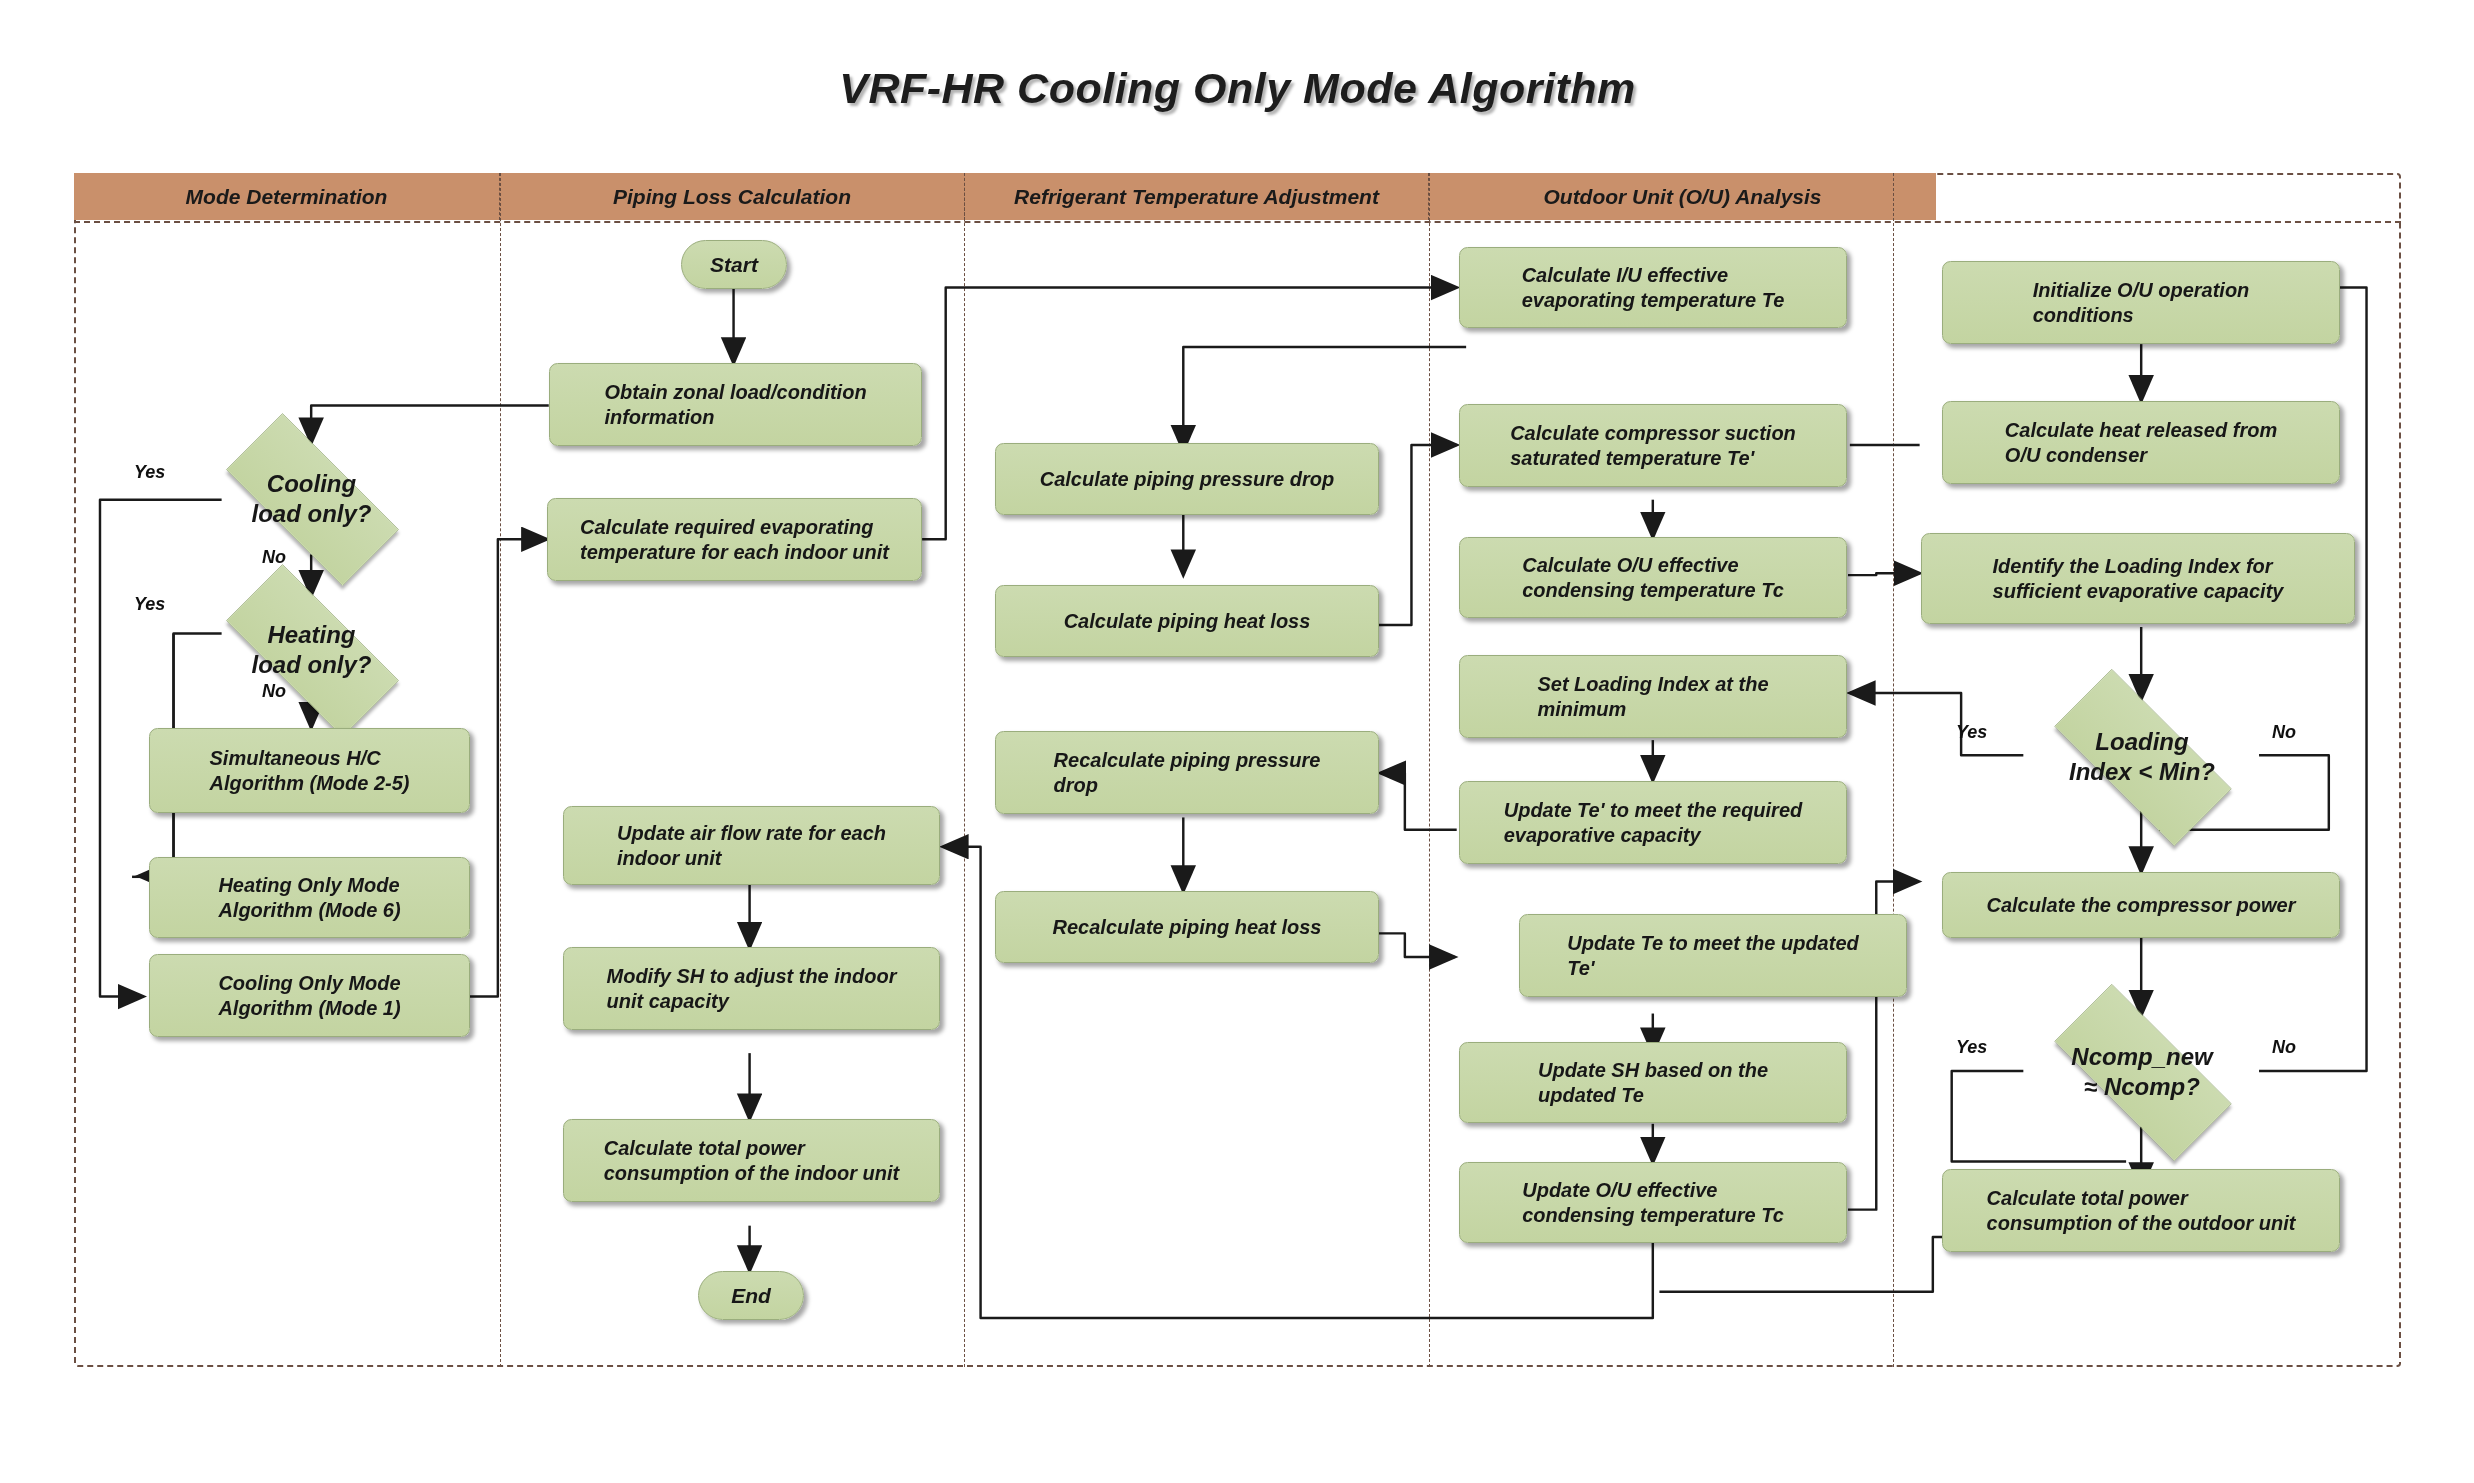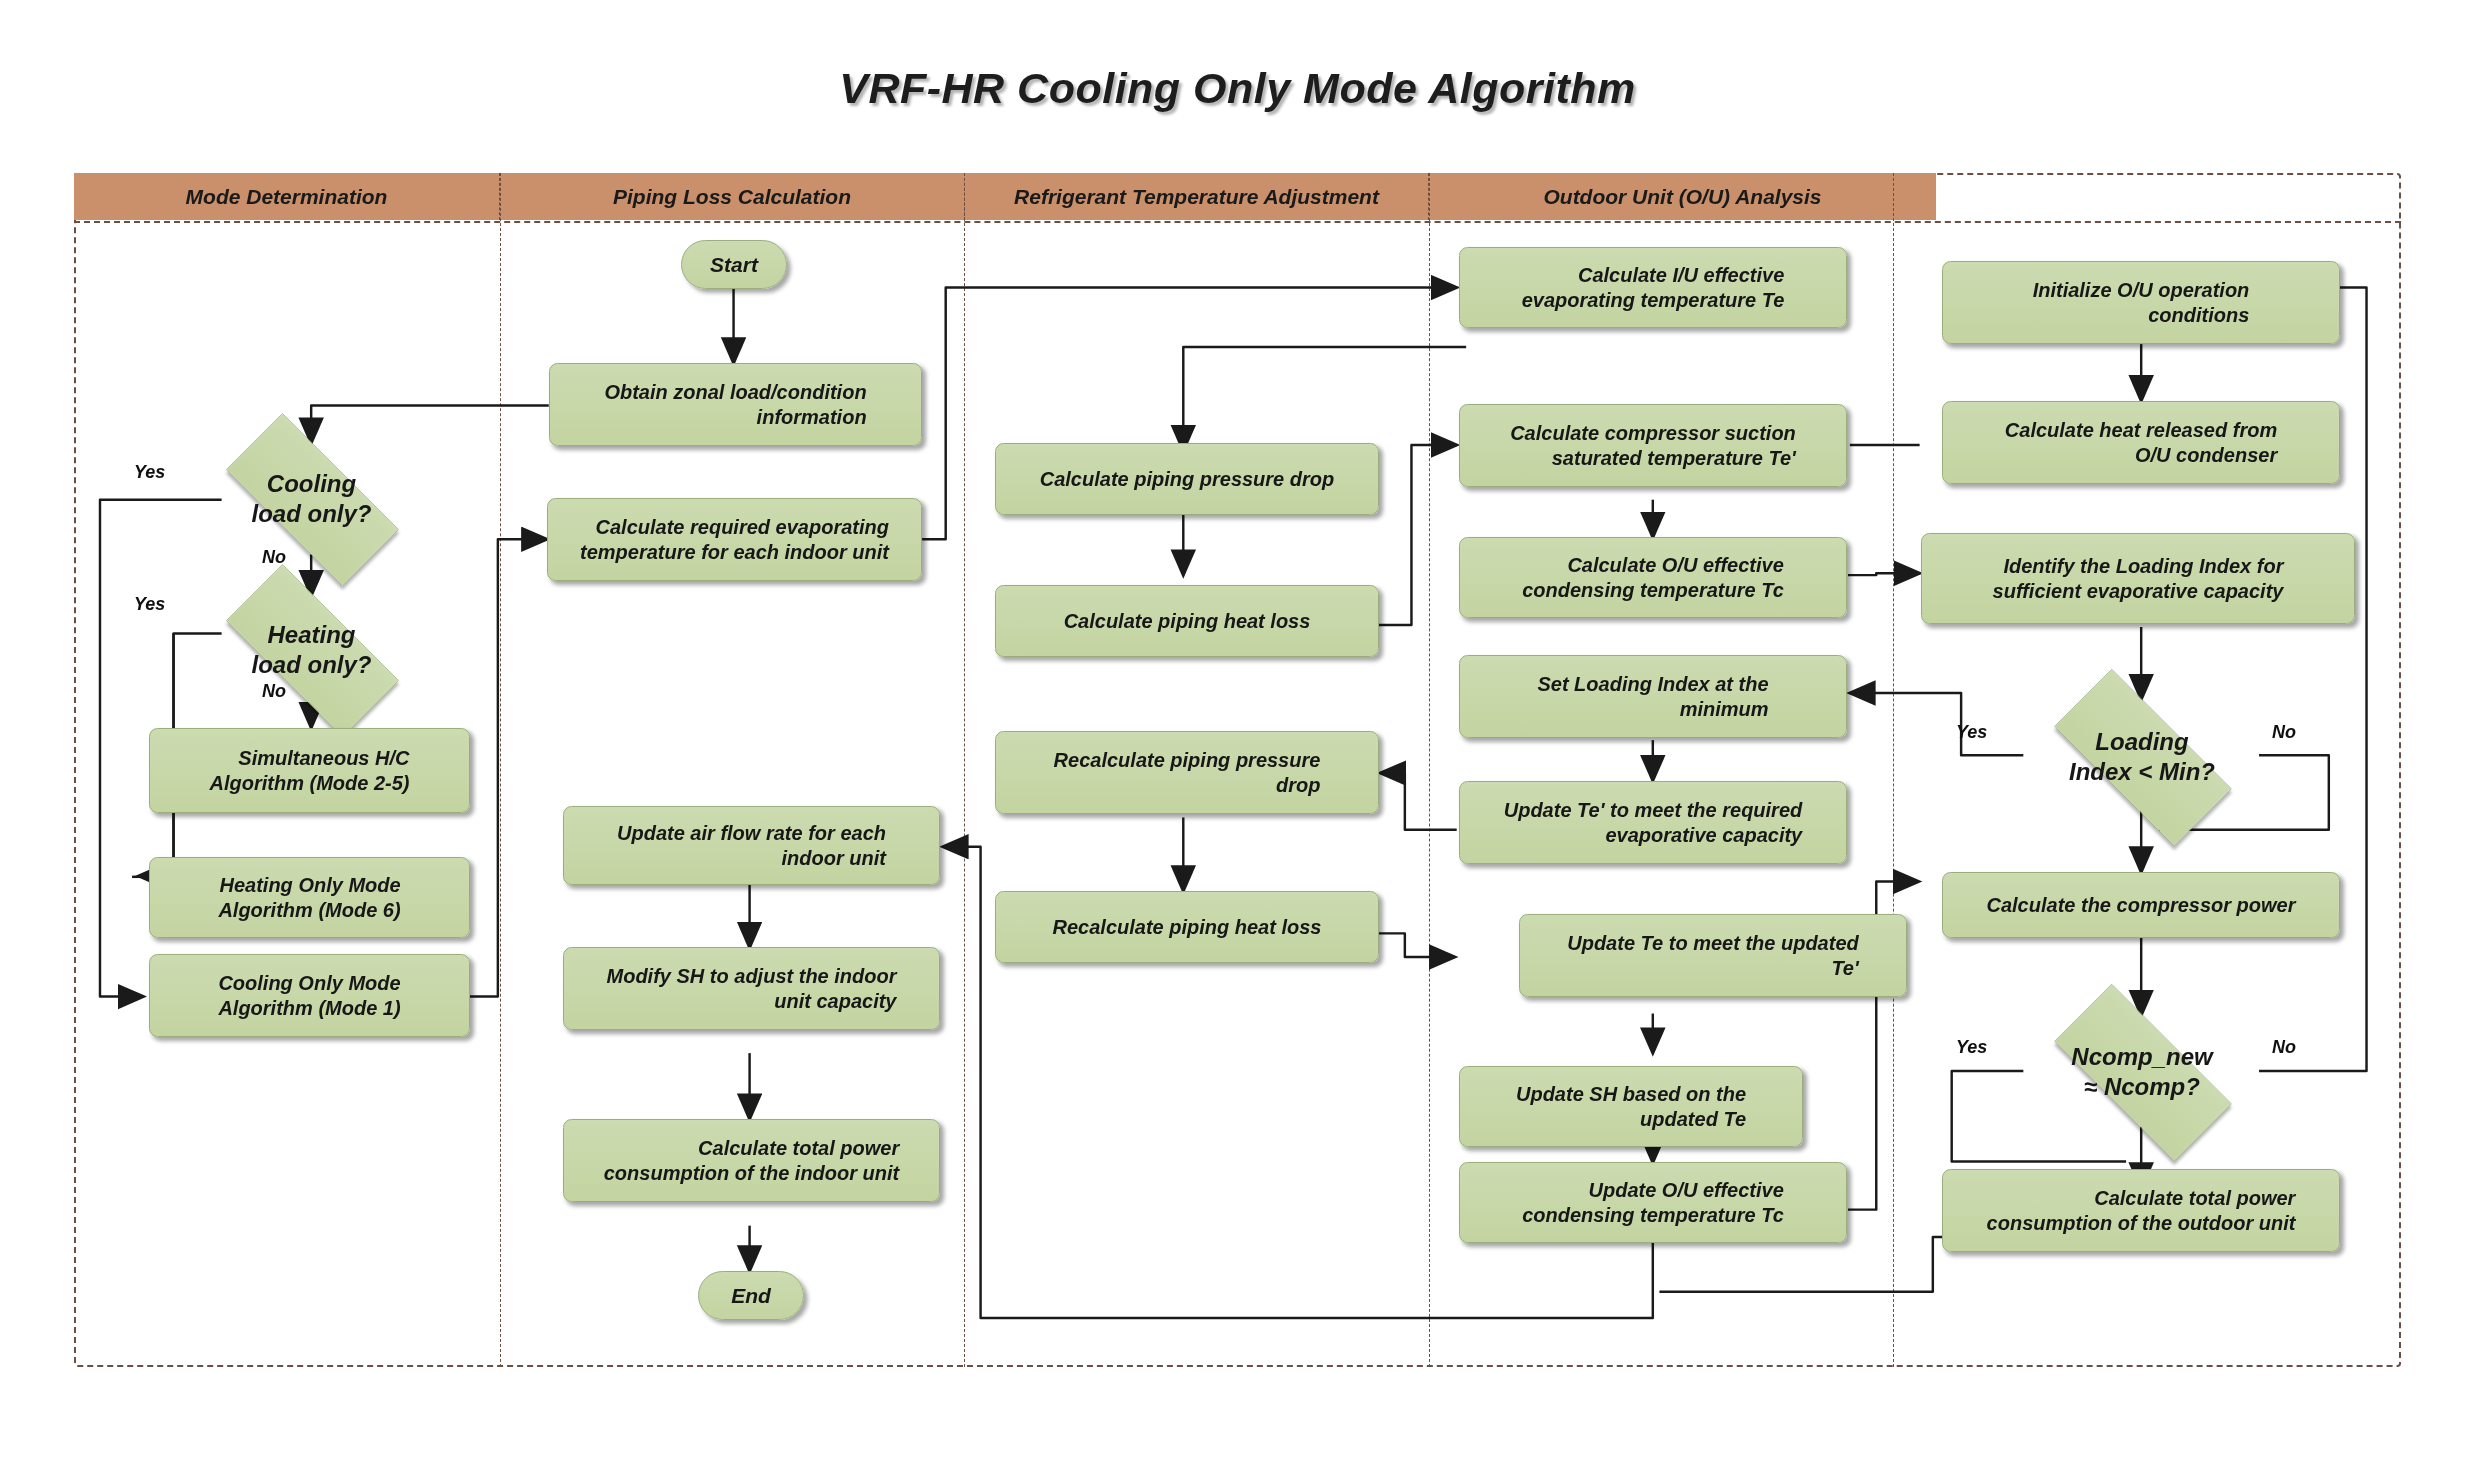--- a/index.html
+++ b/index.html
@@ -36,21 +36,21 @@
     position:absolute; left:74px; top:221px; width:2327px; height:0;
     border-top:2.8px dashed #6b4f42;
   }
 
   
   .node{
     position:absolute; box-sizing:border-box;
     background:linear-gradient(180deg,#ccdbb0 0%,#c3d4a1 100%);
     border:0.9px solid #9aad7d; border-radius:8.5px;
     box-shadow:3.8px 3.8px 4.7px rgba(0,0,0,.35);
-    display:flex; align-items:center; justify-content:center; text-align:right;
+    display:flex; align-items:center; justify-content:center; text-align:left;
     font-size:20px; font-weight:bold; font-style:italic; color:#171717;
     line-height:1.22; padding:3.8px 9.4px;
   }
   .terminator{border-radius:24.5px; font-size:21px;}
 
   .diamond{
     position:absolute; display:flex; align-items:center; justify-content:center;
     text-align:center;
   }
   .diamond .dshape{
@@ -211,21 +211,21 @@
 <div class="node" style="left: 1459px; top: 404px; width: 388px; height: 83px; white-space: pre-line;">Calculate compressor suction
 saturated temperature Te'</div>
 <div class="node" style="left: 1459px; top: 537px; width: 388px; height: 81px; white-space: pre-line;">Calculate O/U effective
 condensing temperature Tc</div>
 <div class="node" style="left: 1459px; top: 655px; width: 388px; height: 83px; white-space: pre-line;">Set Loading Index at the
 minimum</div>
 <div class="node" style="left: 1459px; top: 781px; width: 388px; height: 83px; white-space: pre-line;">Update Te' to meet the required
 evaporative capacity</div>
 <div class="node" style="left: 1519px; top: 914px; width: 388px; height: 83px; white-space: pre-line;">Update Te to meet the updated
 Te'</div>
-<div class="node" style="left: 1459px; top: 1042px; width: 344px; height: 81px; white-space: pre-line; margin-top: 24px;">Update SH based on the
+<div class="node" style="left: 1459px; top: 1042px; width: 388px; height: 81px; white-space: pre-line;">Update SH based on the
 updated Te</div>
 <div class="node" style="left: 1459px; top: 1162px; width: 388px; height: 81px; white-space: pre-line;">Update O/U effective
 condensing temperature Tc</div>
 
 <div class="node" style="left: 1942px; top: 261px; width: 398px; height: 83px; white-space: pre-line;">Initialize O/U operation
 conditions</div>
 <div class="node" style="left: 1942px; top: 401px; width: 398px; height: 83px; white-space: pre-line;">Calculate heat released from
 O/U condenser</div>
 <div class="node" style="left: 1921px; top: 533px; width: 434px; height: 91px; white-space: pre-line;">Identify the Loading Index for
 sufficient evaporative capacity</div>

